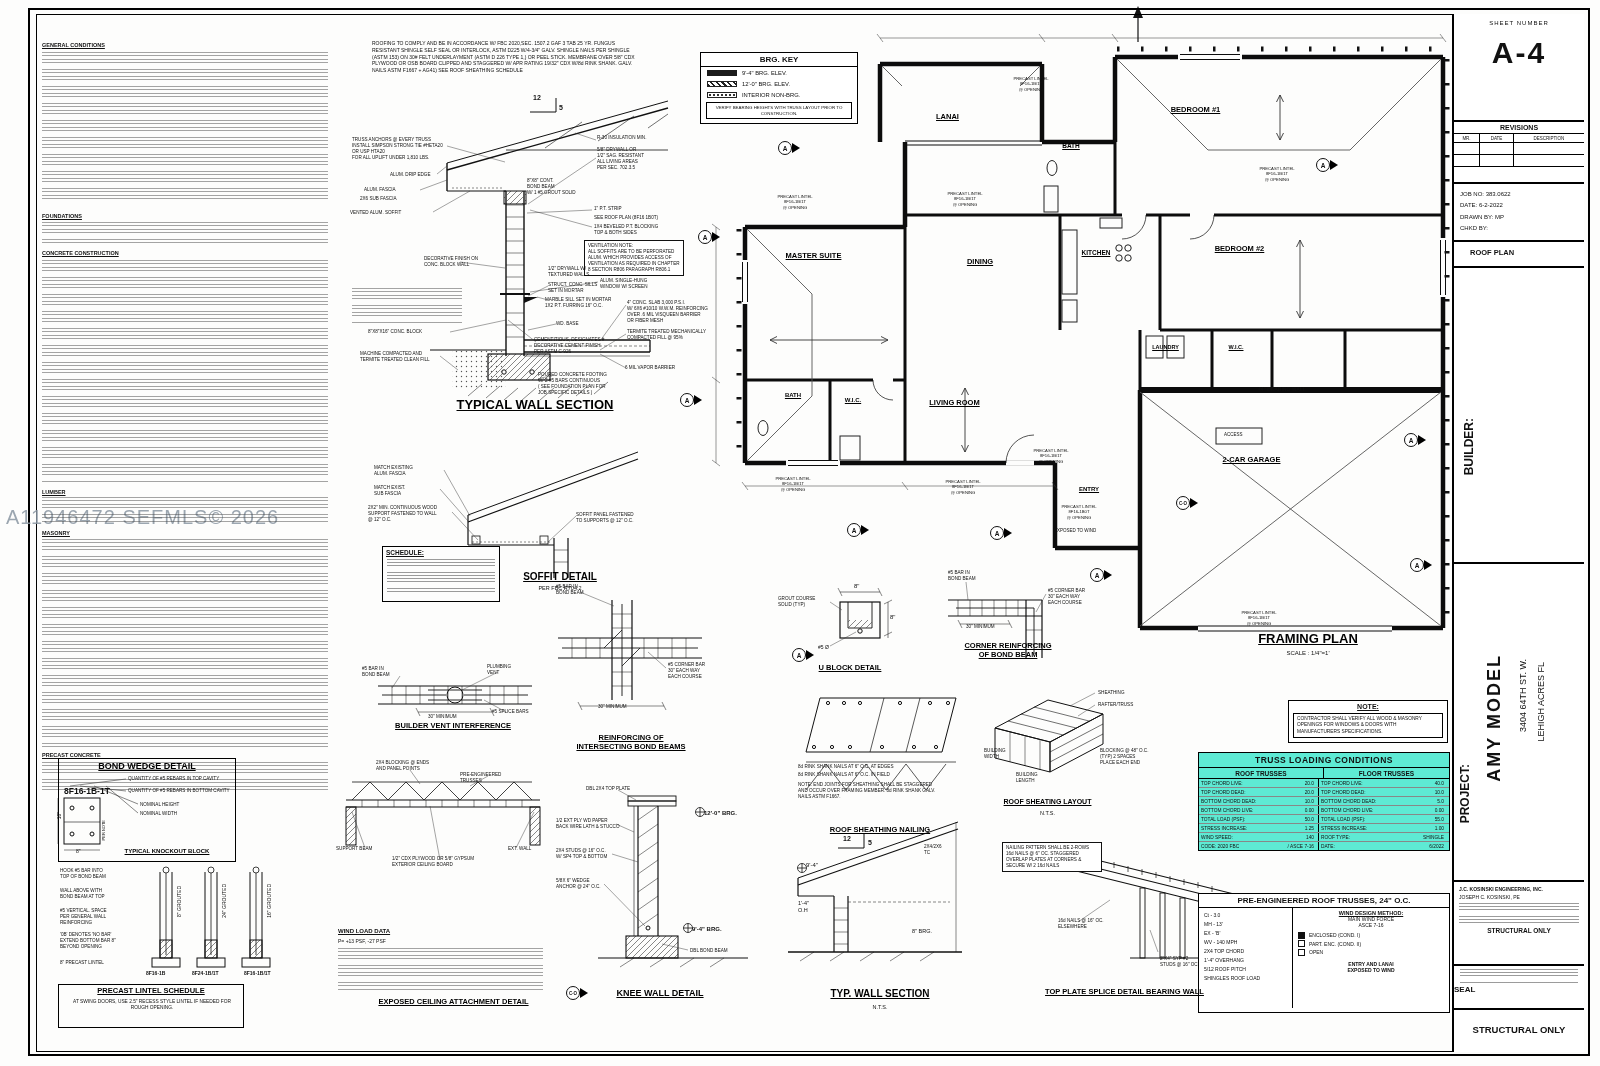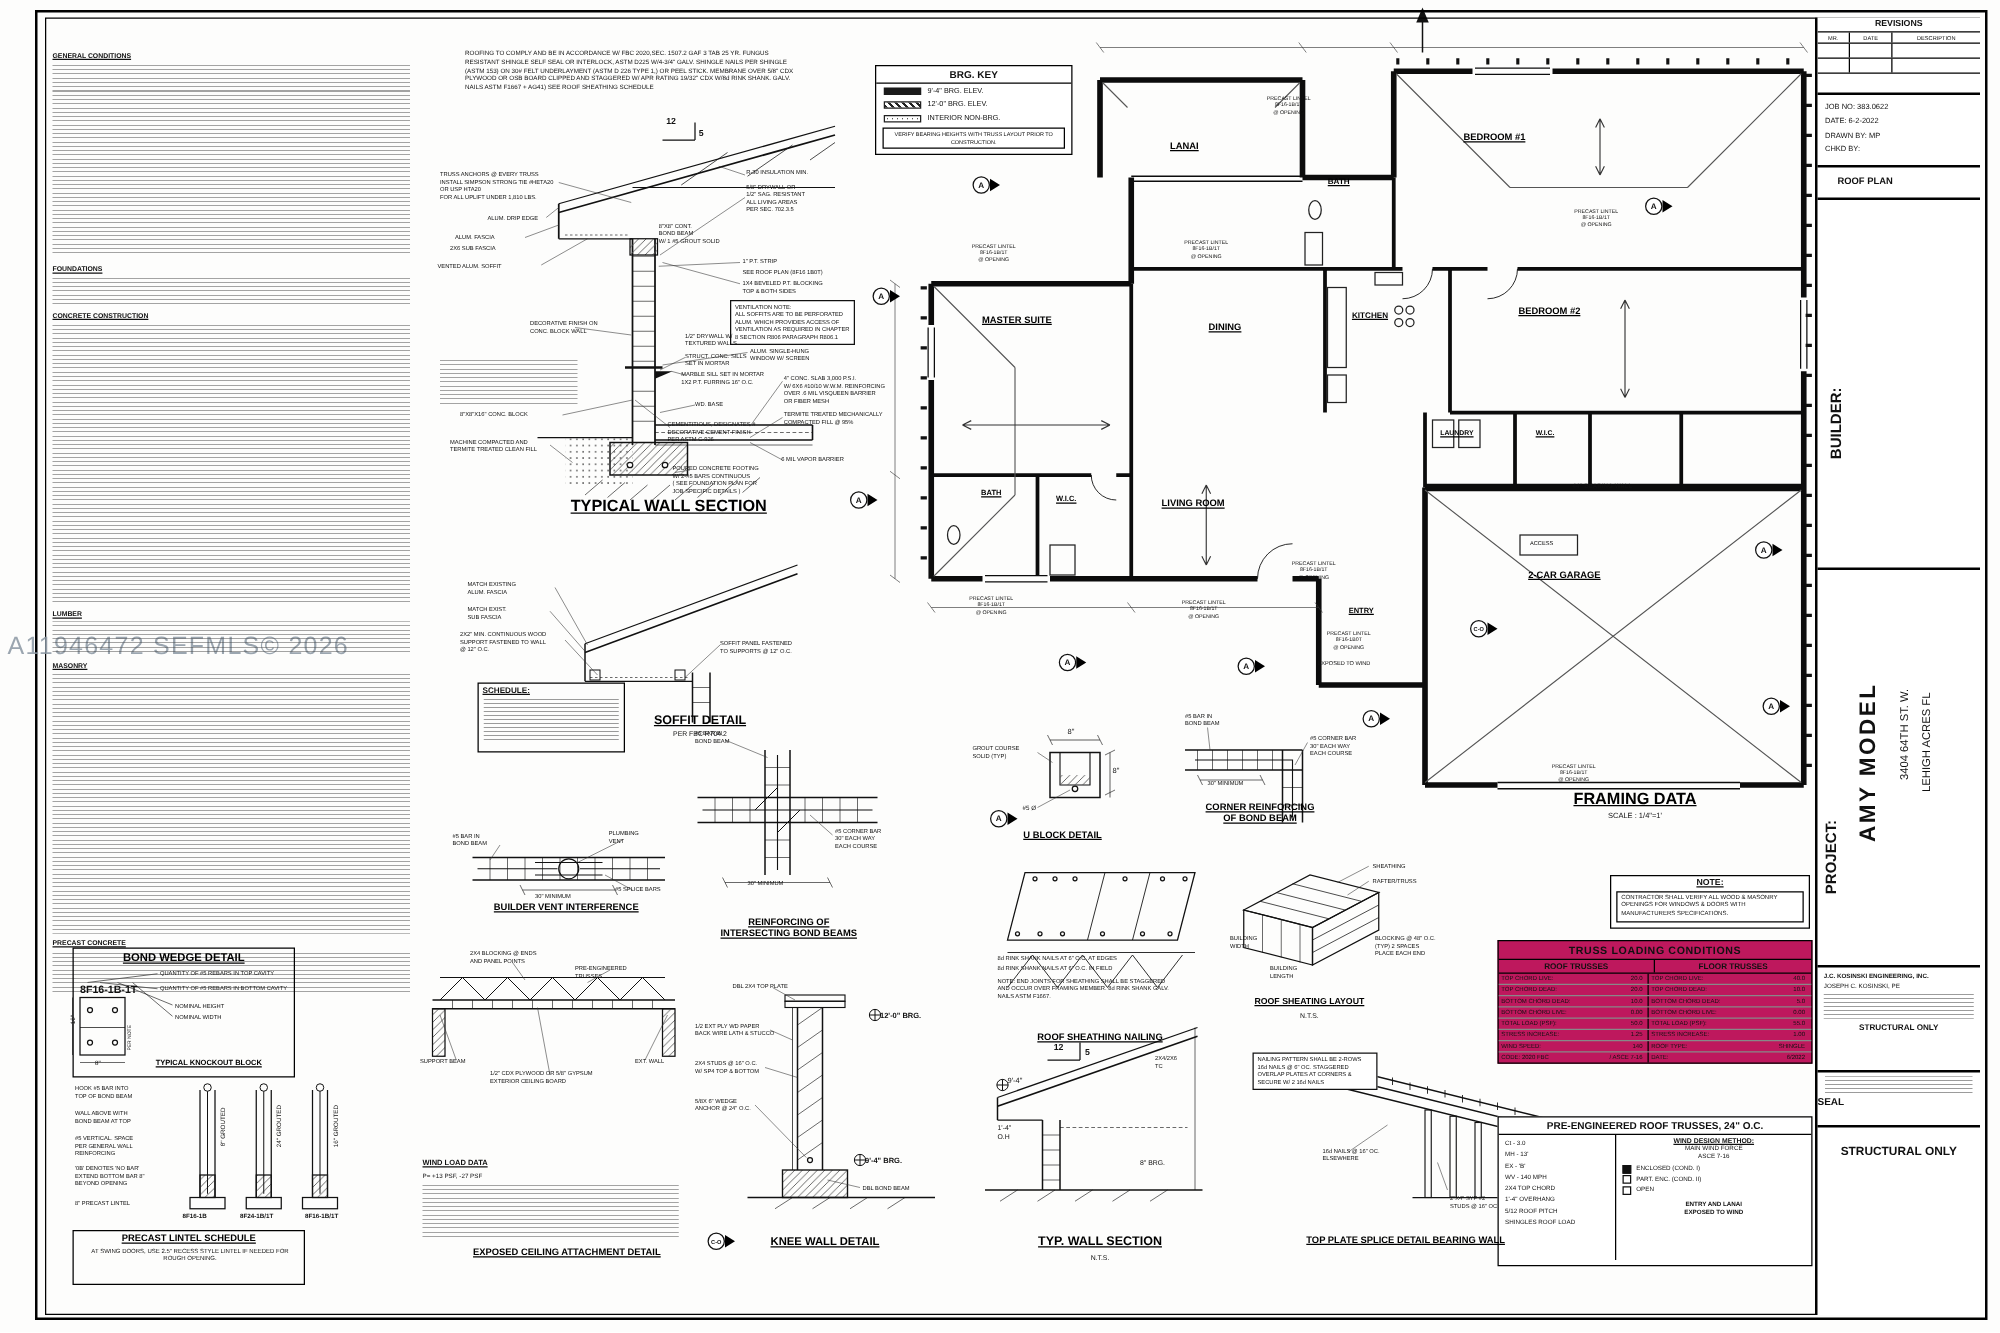--- a/index.html
+++ b/index.html
@@ -35,21 +35,21 @@
   .sched-label{font-size:6.5px;font-weight:bold;text-decoration:underline;padding:2px 3px;}
   
   .bbbox{position:absolute;left:58px;top:758px;width:178px;height:104px;border:1.2px solid #000;box-sizing:border-box;background:#fff0;}
   .plsbox{position:absolute;left:58px;top:984px;width:186px;height:44px;border:1.2px solid #000;box-sizing:border-box;}
   .pls-note{position:absolute;left:66px;top:999px;width:172px;font-size:4.8px;line-height:1.35;text-align:center;}
   
   .notebox{position:absolute;left:1288px;top:700px;width:160px;border:1.5px solid #000;background:#fff;box-sizing:border-box;}
   .nb-title{font-size:7px;font-weight:bold;text-decoration:underline;text-align:center;padding:2px 0 1px;}
   .nb-text{margin:2px 4px 4px;border:0.8px solid #000;font-size:4.8px;line-height:1.35;padding:2px 3px;}
   
-  .trusstable{position:absolute;left:1198px;top:752px;width:252px;border:1.6px solid #000;background:#be185d;box-sizing:border-box;}
+  .trusstable{position:absolute;left:1198px;top:752px;width:252px;border:1.6px solid #000;background:#5eead4;box-sizing:border-box;}
   .tt-title{font-size:8.5px;font-weight:bold;text-align:center;letter-spacing:.5px;border-bottom:1.2px solid #000;padding:2px 0;}
   .tt-sub{display:grid;grid-template-columns:1fr 1fr;border-bottom:1px solid #000;}
   .tt-sub span{font-size:6.5px;font-weight:bold;text-align:center;padding:1.5px 0;}
   .tt-sub span:first-child{border-right:1px solid #000;}
   .tt-row{display:grid;grid-template-columns:76px 44px 80px 49px;border-bottom:.5px solid #888;}
   .tt-row:last-child{border-bottom:none;}
   .tt-l{font-size:4.8px;padding:1.5px 2px;}
   .tt-v{font-size:4.8px;padding:1.5px 4px 1.5px 2px;text-align:right;border-right:1px solid #000;}
   .tt-row .tt-v:last-child{border-right:none;}
   
@@ -511,21 +511,21 @@
       <div class="title-item" style="left: 430px; top: 398px; width: 210px; font-size: 13px;">TYPICAL WALL SECTION</div>
       <div class="title-item" style="left: 500px; top: 571px; width: 120px; font-size: 10px;">SOFFIT DETAIL</div>
       <div class="title-item" style="left: 368px; top: 722px; width: 170px; font-size: 7.5px;">BUILDER VENT INTERFERENCE</div>
       <div class="title-item" style="left: 556px; top: 734px; width: 150px; font-size: 7.5px;">REINFORCING OF
 INTERSECTING BOND BEAMS</div>
       <div class="title-item" style="left: 795px; top: 664px; width: 110px; font-size: 7.5px;">U BLOCK DETAIL</div>
       <div class="title-item" style="left: 938px; top: 642px; width: 140px; font-size: 7.5px;">CORNER REINFORCING
 OF BOND BEAM</div>
       <div class="title-item" style="left: 800px; top: 826px; width: 160px; font-size: 7.5px;">ROOF SHEATHING NAILING</div>
       <div class="title-item" style="left: 985px; top: 798px; width: 125px; font-size: 7px;">ROOF SHEATING LAYOUT</div>
-      <div class="title-item" style="left: 1218px; top: 632px; width: 180px; font-size: 13px;">FRAMING DATA</div>
+      <div class="title-item" style="left: 1218px; top: 632px; width: 180px; font-size: 13px;">FRAMING PLAN</div>
       <div class="title-item" style="left: 580px; top: 988px; width: 160px; font-size: 9px;">KNEE WALL DETAIL</div>
       <div class="title-item" style="left: 800px; top: 988px; width: 160px; font-size: 10px;">TYP. WALL SECTION</div>
       <div class="title-item" style="left: 1012px; top: 988px; width: 225px; font-size: 7.5px;">TOP PLATE SPLICE DETAIL BEARING WALL</div>
       <div class="title-item" style="left: 336px; top: 998px; width: 235px; font-size: 7.5px;">EXPOSED CEILING ATTACHMENT DETAIL</div>
       <div class="title-item" style="left: 60px; top: 761px; width: 174px; font-size: 9px;">BOND WEDGE DETAIL</div>
       <div class="title-item" style="left: 60px; top: 987px; width: 182px; font-size: 7.5px;">PRECAST LINTEL SCHEDULE</div>
       <div class="title-item" style="left: 104px; top: 848px; width: 126px; font-size: 6px;">TYPICAL KNOCKOUT BLOCK</div>
     </div>
   <div class="layer">
       <div class="room-label" style="left: 905px; top: 112px; width: 85px;">LANAI</div>
@@ -751,20 +751,24 @@
       <div class="marker" style="left: 1410px; top: 558px;">A</div>
       <div class="marker" style="left: 847px; top: 523px;">A</div>
       <div class="marker" style="left: 990px; top: 526px;">A</div>
       <div class="marker" style="left: 1176px; top: 496px; font-size: 4.5px;">C-O</div>
       <div class="marker" style="left: 1090px; top: 568px;">A</div>
       <div class="marker" style="left: 792px; top: 648px;">A</div>
       <div class="marker" style="left: 566px; top: 986px; font-size: 4.5px;">C-O</div>
     </div>
 
   <div class="tblock">
+    <div class="tb-sec" style="height:108px;">
+      <div class="tb-snlabel">SHEET NUMBER</div>
+      <div class="tb-sn">A-4</div>
+    </div>
     <div class="tb-sec" style="height:62px;">
       <div class="tb-revtitle">REVISIONS</div>
       <div class="tb-revhead">
         <span>MR.</span>
         <span>DATE</span>
         <span>DESCRIPTION</span>
       </div>
       <div class="tb-revrow">
           <span></span>
           <span></span>

